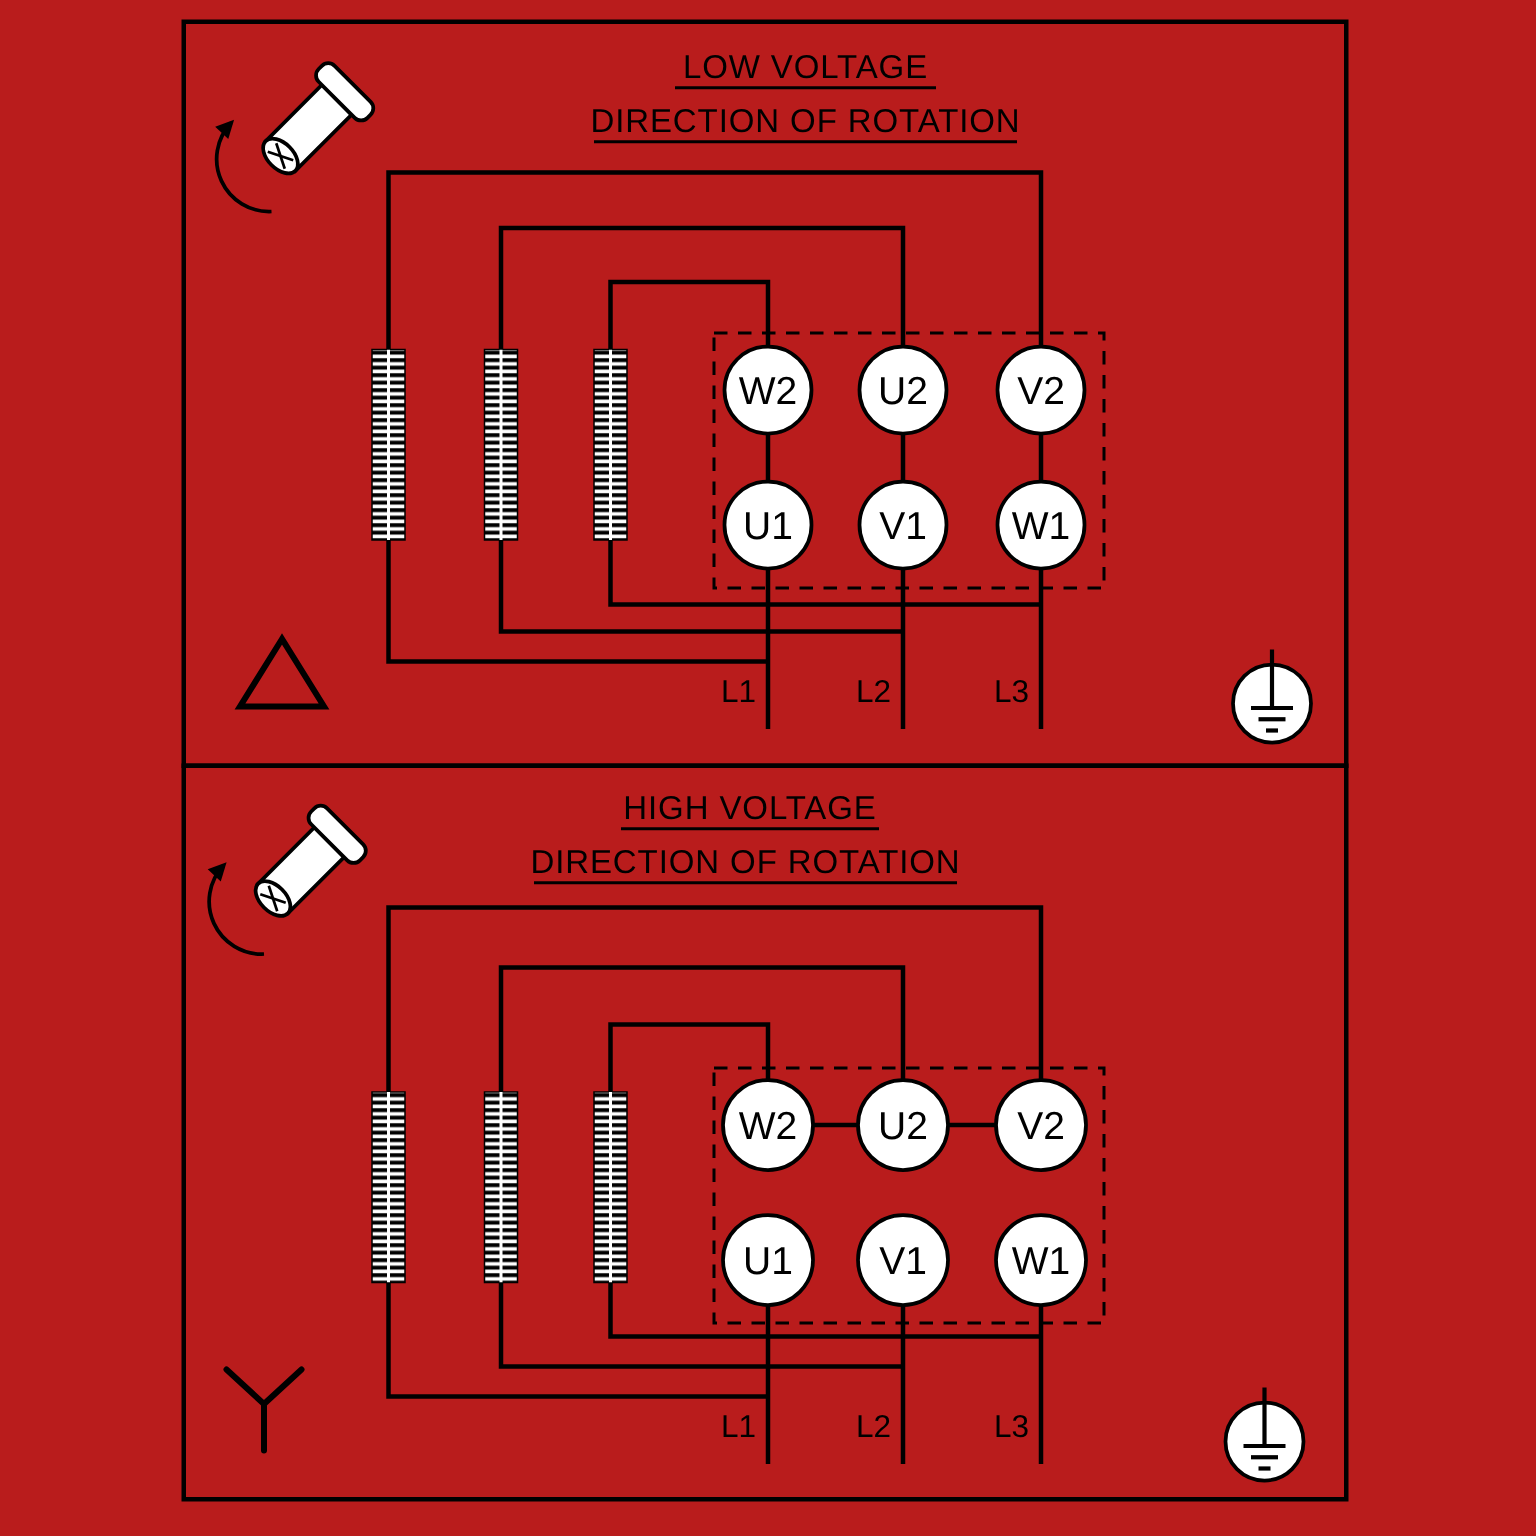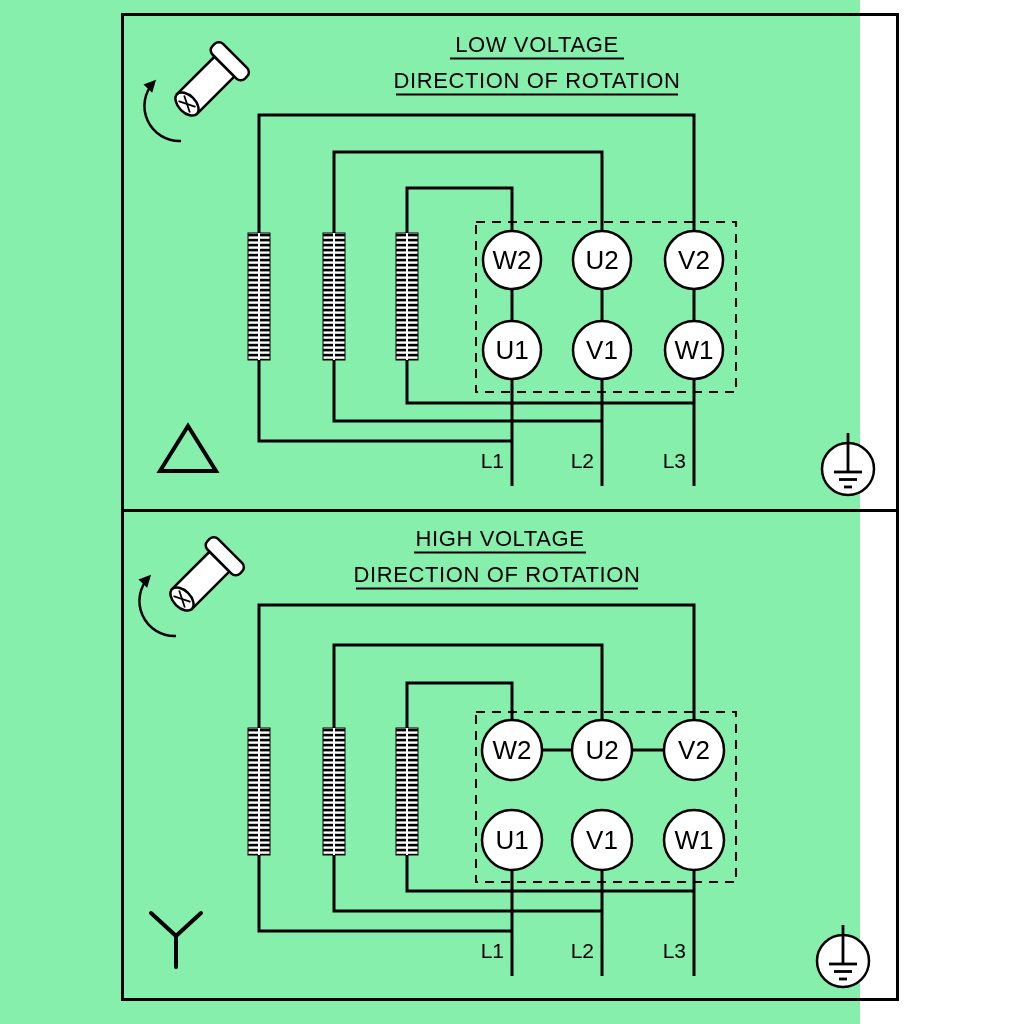--- a/index.html
+++ b/index.html
@@ -1,16 +1,16 @@
 <!DOCTYPE html>
 <html><head>
 <meta charset="utf-8">
 <style>
   html,body{margin:0;padding:0;background:#ffffff;}
-  .stage{width:860px;height:1024px;position:relative;background:#86efac;
+  .stage{width:1024px;height:1024px;position:relative;background:#b91c1c;
          font-family:"Liberation Sans",sans-serif;}
   svg{display:block;}
   svg text{font-family:"Liberation Sans",sans-serif;fill:#000;}
   .title{font-size:22px;letter-spacing:0.6px;}
   .termLabel{font-size:26px;}
   .lineLabel{font-size:21px;}
   .border{fill:none;stroke:#000;stroke-width:3;}
   .wire{fill:none;stroke:#000;stroke-width:3;}
   .underline{stroke:#000;stroke-width:2;}
   .dashed{fill:none;stroke:#000;stroke-width:2;stroke-dasharray:9 7;}

